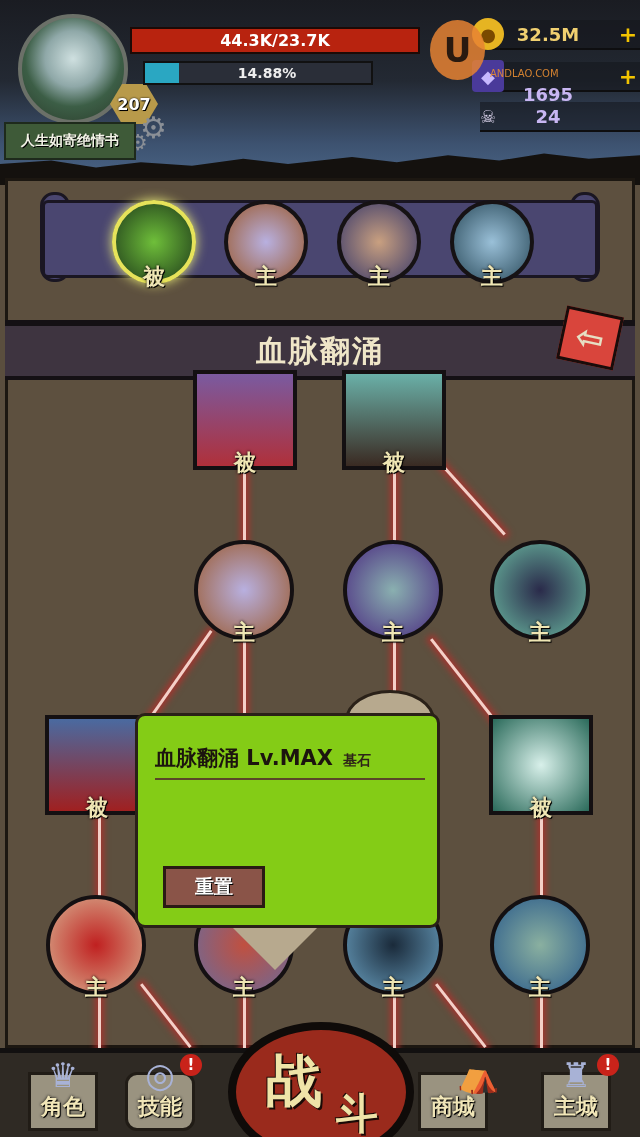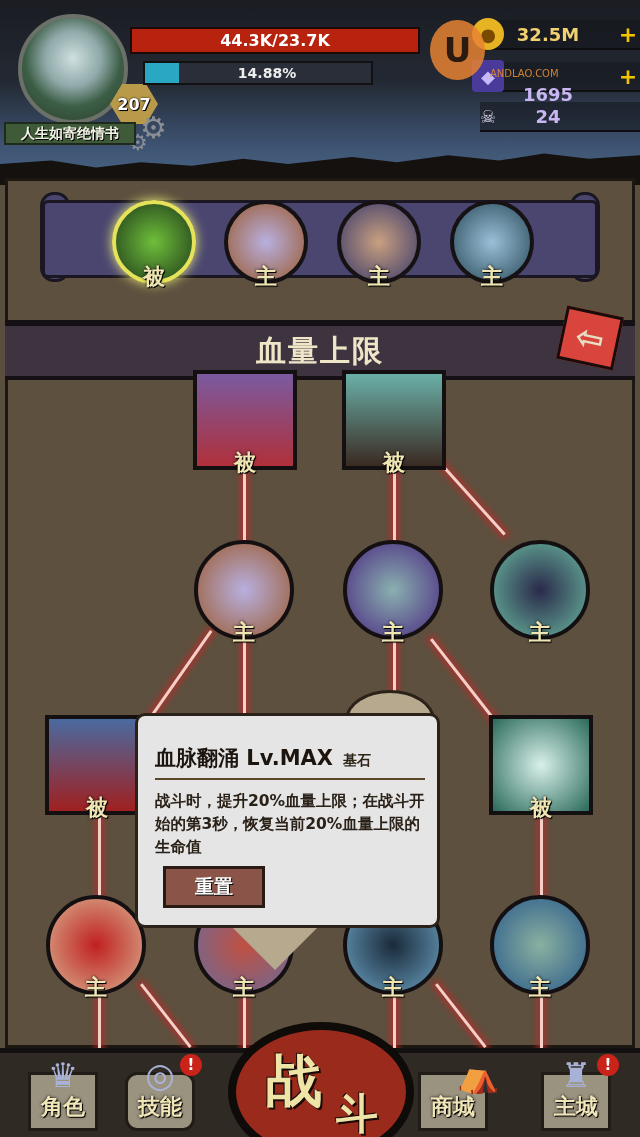--- a/index.html
+++ b/index.html
@@ -8,21 +8,21 @@
     background: linear-gradient(180deg, #1a1c22 0%, #232933 45%, #3d5270 80%, #4a6586 100%); }
   .silhouette { position: absolute; left: 0; top: 150px; width: 640px; height: 35px; background: #14110e;
     clip-path: polygon(0 40%, 8% 30%, 15% 50%, 22% 35%, 30% 45%, 38% 25%, 45% 40%, 55% 20%, 62% 35%, 70% 15%, 78% 30%, 85% 10%, 92% 25%, 100% 15%, 100% 100%, 0 100%); }
   .avatar { position: absolute; left: 18px; top: 14px; width: 110px; height: 110px; border-radius: 50%;
     background: radial-gradient(circle at 50% 40%, #cfe0e0 0%, #8fa8a8 35%, #3c5e46 60%, #2a3a2a 100%);
     border: 4px solid #6b7068; }
   .level-badge { position: absolute; left: 110px; top: 84px; width: 48px; height: 40px; background: #b89a4a;
     clip-path: polygon(25% 0, 75% 0, 100% 50%, 75% 100%, 25% 100%, 0 50%); display:flex; align-items:center; justify-content:center; }
   .level-badge span { color: #fff; font-weight: bold; font-size: 16px; text-shadow: 0 0 2px #000, 1px 1px 0 #000; }
   .gear { position: absolute; font-size: 30px; color: #8a8f96; }
-  .name-banner { position: absolute; left: 4px; top: 122px; width: 132px; height: 23px; background: #3e5a38; border: 2px solid #1e2a1c;
+  .name-banner { position: absolute; left: 4px; top: 122px; width: 132px; height: 38px; background: #3e5a38; border: 2px solid #1e2a1c;
     display:flex; align-items:center; justify-content:center; }
   .name-banner span { color: #f2f2e6; font-size: 14px; font-weight: bold; text-shadow: 1px 1px 0 #000; }
   .hp-bar { position: absolute; left: 130px; top: 27px; width: 290px; height: 27px; background: #b8230f; border: 2px solid #1c0a06;
     display:flex; align-items:center; justify-content:center; }
   .hp-bar span { color: #fff; font-weight: bold; font-size: 16px; }
   .exp-bar { position: absolute; left: 143px; top: 61px; width: 230px; height: 24px; background: #2a2e38; border: 2px solid #111; }
   .exp-fill { position: absolute; left: 0; top: 0; height: 100%; background: #2aa7c2; }
   .exp-bar span { position: absolute; left: 0; top: 0; width: 100%; height: 100%; display:flex; align-items:center; justify-content:center; color:#eee; font-size: 14px; font-weight: bold; margin-left: 9px; }
   .res-row { position: absolute; left: 480px; width: 160px; height: 30px; border-bottom: 2px solid #0e0e10; background: rgba(20,22,28,0.55); display:flex; align-items:center; }
   .res-icon { position: absolute; left: -8px; width: 32px; height: 32px; border-radius: 50%; display:flex; align-items:center; justify-content:center; font-size: 18px; }
@@ -41,21 +41,21 @@
     display:flex; align-items:center; justify-content:center; }
   .title-bar span { color: #efe6c8; font-weight: bold; font-size: 30px; letter-spacing: 2px; }
   .back-btn { position: absolute; left: 561px; top: 311px; width: 58px; height: 54px; background: #d9453c; border: 3px solid #1a0c0a; transform: rotate(12deg);
     display:flex; align-items:center; justify-content:center; color: #e6dfc4; font-size: 34px; font-weight: bold; }
 
   .line { position: absolute; background: #f4d0c8; box-shadow: 0 0 6px 3px rgba(200,40,40,0.65); width: 3px; transform-origin: top left; }
   .node { position: absolute; border: 4px solid #141012; display:flex; align-items:flex-end; justify-content:center; }
   .node.sq { width: 104px; height: 100px; }
   .node.ci { width: 100px; height: 100px; border-radius: 50%; }
 
-  .tooltip { position: absolute; left: 135px; top: 713px; width: 305px; height: 215px; background: #e5e5e5; border: 3px solid #2a2118; border-radius: 10px; }
+  .tooltip { position: absolute; left: 135px; top: 713px; width: 305px; height: 215px; background: #84cc16; border: 3px solid #2a2118; border-radius: 10px; }
   .tooltip-tail { position: absolute; left: 205px; top: 900px; width: 140px; height: 70px; background: #b7a98e; clip-path: polygon(0 0, 100% 0, 50% 100%); }
   .tooltip-curl { position: absolute; left: 345px; top: 690px; width: 90px; height: 60px; border-radius: 50% 50% 20% 50%; background: #b7a98e; border: 3px solid #2a2118; }
   .tt-head { position: absolute; left: 17px; top: 28px; display:flex; align-items:baseline; gap: 10px; }
   .tt-name { font-weight: bold; font-size: 21px; color: #1c140e; }
   .tt-sub { font-size: 14px; color: #2e2418; font-weight: bold; }
   .tt-rule { position: absolute; left: 17px; top: 62px; width: 270px; height: 2px; background: #5a4628; }
   .tt-desc { position: absolute; left: 17px; top: 74px; width: 280px; font-size: 15.5px; line-height: 23px; color: #2a2118; font-weight: bold; }
   .tt-btn { position: absolute; top: 150px; width: 102px; height: 42px; background: #8a5448; border: 3px solid #2a1a14;
     display:flex; align-items:center; justify-content:center; color: #fff; font-weight: bold; font-size: 19px; text-shadow: 1px 1px 0 #000; }
 
@@ -123,21 +123,21 @@
     <span class="tag">主</span>
   </div>
 <div class="tab-skill" style="left:337px;background:radial-gradient(circle,#c9a080,#3a3a6a);">
     <span class="tag">主</span>
   </div>
 <div class="tab-skill" style="left:450px;background:radial-gradient(circle,#9ac0d8,#2a4a5a);">
     <span class="tag">主</span>
   </div>
 
 <div class="title-bar">
-    <span>血量上限</span>
+    <span>血脉翻涌</span>
   </div>
 <div class="back-btn">
     <span>⇦</span>
   </div>
 
 <div class="line" style="left:243px;top:465px;height:80px;"></div>
 <div class="line" style="left:393px;top:465px;height:80px;"></div>
 <div class="line" style="left:440px;top:465px;height:95px;transform:rotate(-42deg);"></div>
 <div class="line" style="left:243px;top:640px;height:420px;"></div>
 <div class="line" style="left:393px;top:640px;height:420px;"></div>
@@ -183,21 +183,20 @@
   </div>
 
 <div class="tooltip-curl"></div>
 <div class="tooltip-tail"></div>
 <div class="tooltip">
   <div class="tt-head">
     <span class="tt-name">血脉翻涌 Lv.MAX</span>
     <span class="tt-sub">基石</span>
   </div>
   <div class="tt-rule"></div>
-  <div class="tt-desc">战斗时，提升20%血量上限；在战斗开始的第3秒，恢复当前20%血量上限的生命值</div>
   <div class="tt-btn" style="left:25px;">
       <span>重置</span>
     </div>
 </div>
 
 <div class="nav"></div>
 <div class="nav-item" style="left:28px;">
     <span>角色</span>
   </div>
 <div class="nav-icon" style="left:35px;">♛</div>

